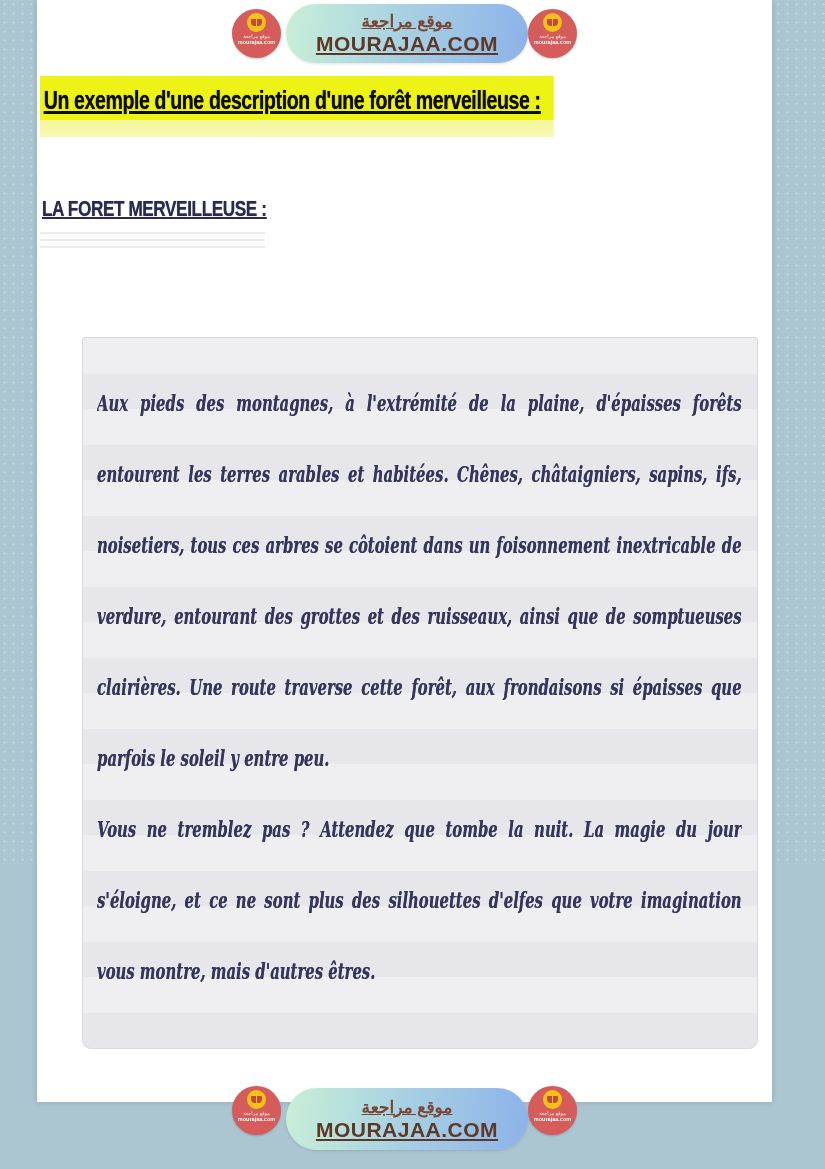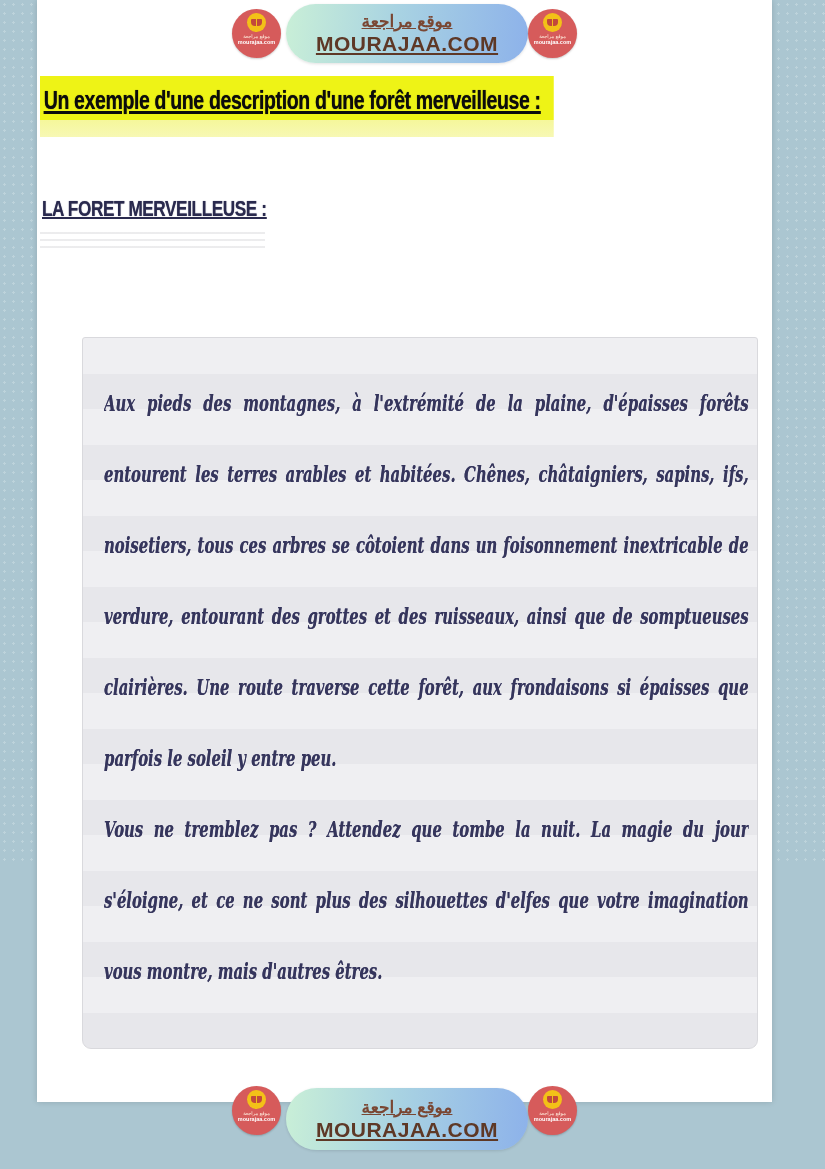--- a/index.html
+++ b/index.html
@@ -71,21 +71,21 @@
   .scan-smudge{
     position:absolute;left:40px;top:232px;width:225px;height:18px;
     background:repeating-linear-gradient(180deg,rgba(180,180,185,0.25) 0 2px,transparent 2px 7px);
   }
 
   
   .textblock{
     position:absolute;left:82px;top:337px;width:676px;height:712px;
     background:repeating-linear-gradient(180deg,#efeff2 0 36px,#e7e7eb 36px 71px);
     border:1px solid #d9d9dd;border-radius:3px 3px 9px 9px;
-    padding:30px 21px 0;box-sizing:border-box;overflow:hidden;
+    padding:30px 14px 0;box-sizing:border-box;overflow:hidden;
   }
   .bline{
     height:71px;line-height:71px;
     width:955px;transform:scaleX(0.675);transform-origin:0 50%;
     font-family:"DejaVu Serif","Liberation Serif",serif;
     font-style:italic;font-weight:bold;font-size:22px;color:#35355c;
     text-align:justify;text-align-last:justify;
     text-shadow:0 0 0.7px rgba(40,40,85,0.75);
     overflow:hidden;
   }

